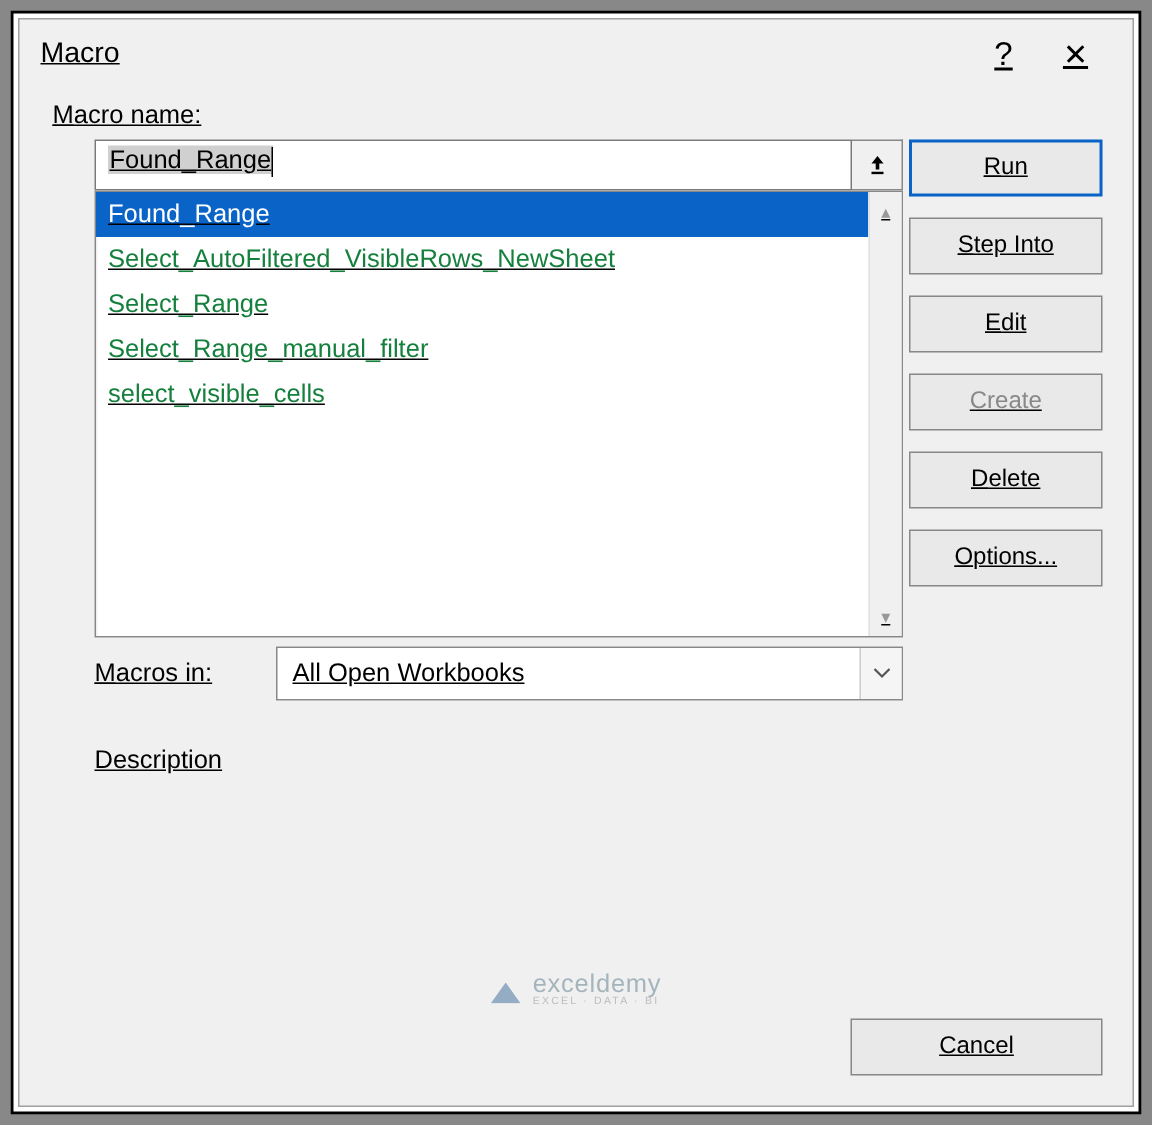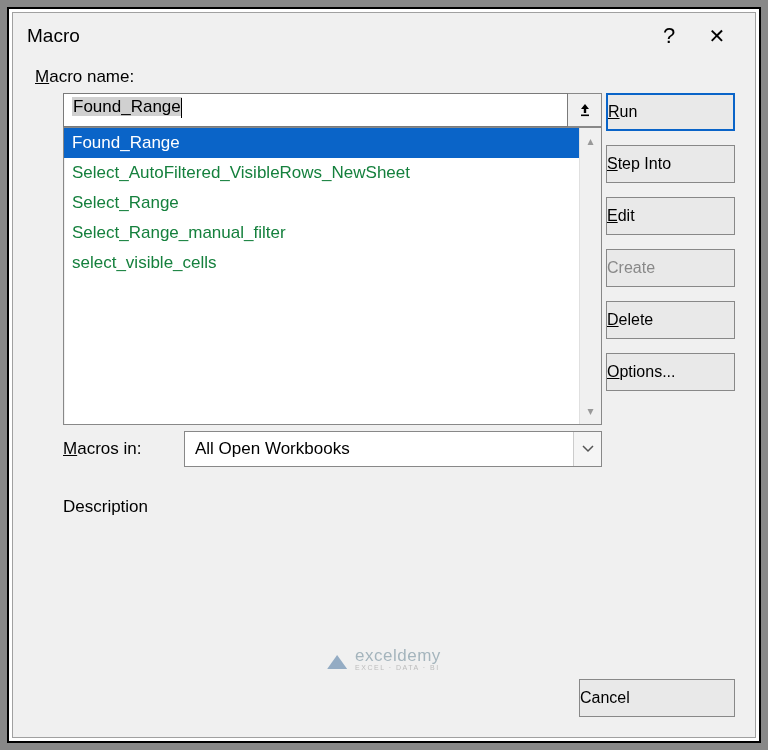--- a/index.html
+++ b/index.html
@@ -17,20 +17,21 @@
       border: 2px solid #000;
       background: #fff;
     }
     .dialog {
       position: absolute;
       top: 3px; left: 3px; right: 3px; bottom: 3px;
       background: #f0f0f0;
       border: 1px solid #a0a0a0;
       display: flex;
       flex-direction: column;
+      text-decoration: underline;
     }
     .titlebar {
       display: flex;
       align-items: center;
       padding: 10px 14px 8px 14px;
       font-size: 19px;
       color: #000;
     }
     .titlebar .title-text { flex: 1; }
     .titlebar .help-btn, .titlebar .close-btn {
@@ -140,21 +141,21 @@
     .btn {
       height: 38px;
       border: 1px solid #888;
       background: #e9e9e9;
       font-size: 16px;
       font-family: inherit;
       cursor: pointer;
       text-align: center;
       display: flex;
       align-items: center;
-      justify-content: flex-start;
+      justify-content: center;
       color: #000;
     }
     .btn.primary {
       border: 2px solid #0a64c8;
     }
     .btn.disabled {
       color: #888;
       cursor: default;
     }
     .macros-in-row {
@@ -207,21 +208,21 @@
       position: relative;
     }
     .watermark .wm-text { display: flex; flex-direction: column; line-height: 1; }
     .watermark .wm-main { font-size: 17px; font-weight: 500; letter-spacing: 0.5px; }
     .watermark .wm-sub { font-size: 7px; letter-spacing: 1.5px; color: #888; }
     .bottom-row {
       display: flex;
       justify-content: flex-end;
       padding: 0 20px 20px 0;
     }
-    .bottom-row .btn { width: 156px; }
+    .bottom-row .btn { width: 168px; }
   </style>
 </head>
 <body>
 
 <div class="outer-frame">
   <div class="dialog">
 
     <div class="titlebar">
       <span class="title-text">Macro</span>
       <span class="help-btn">?</span>

